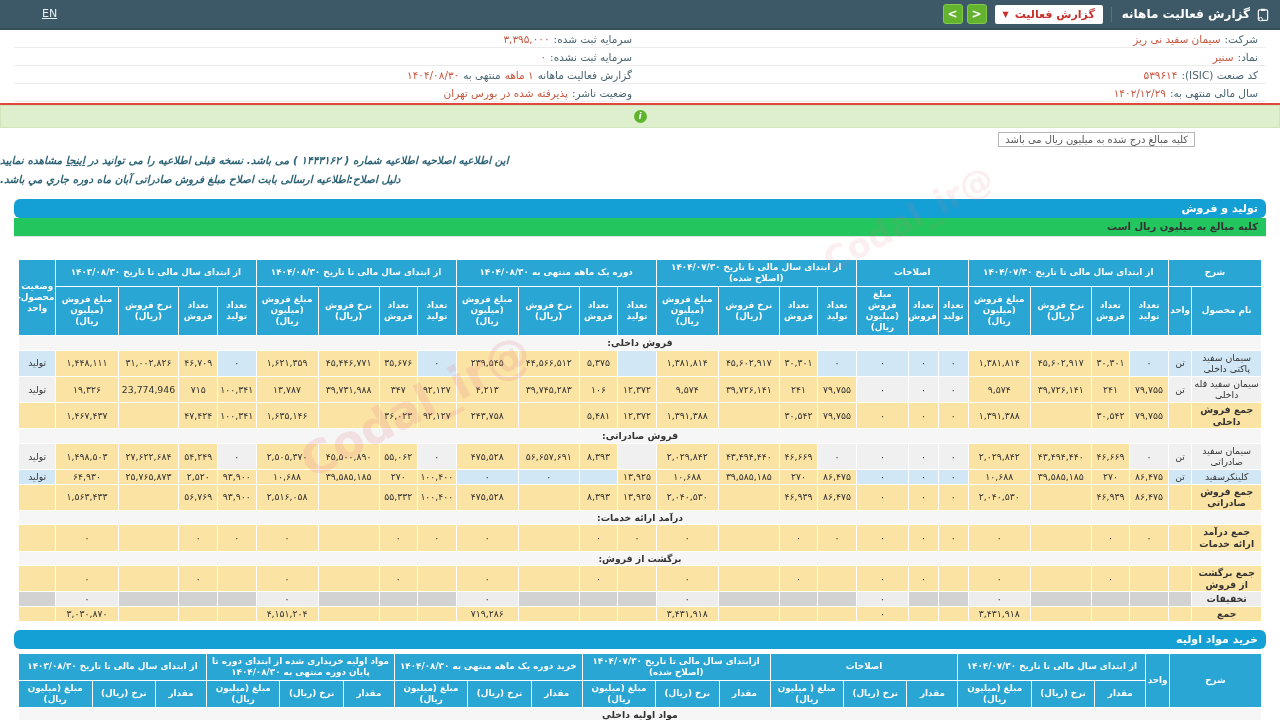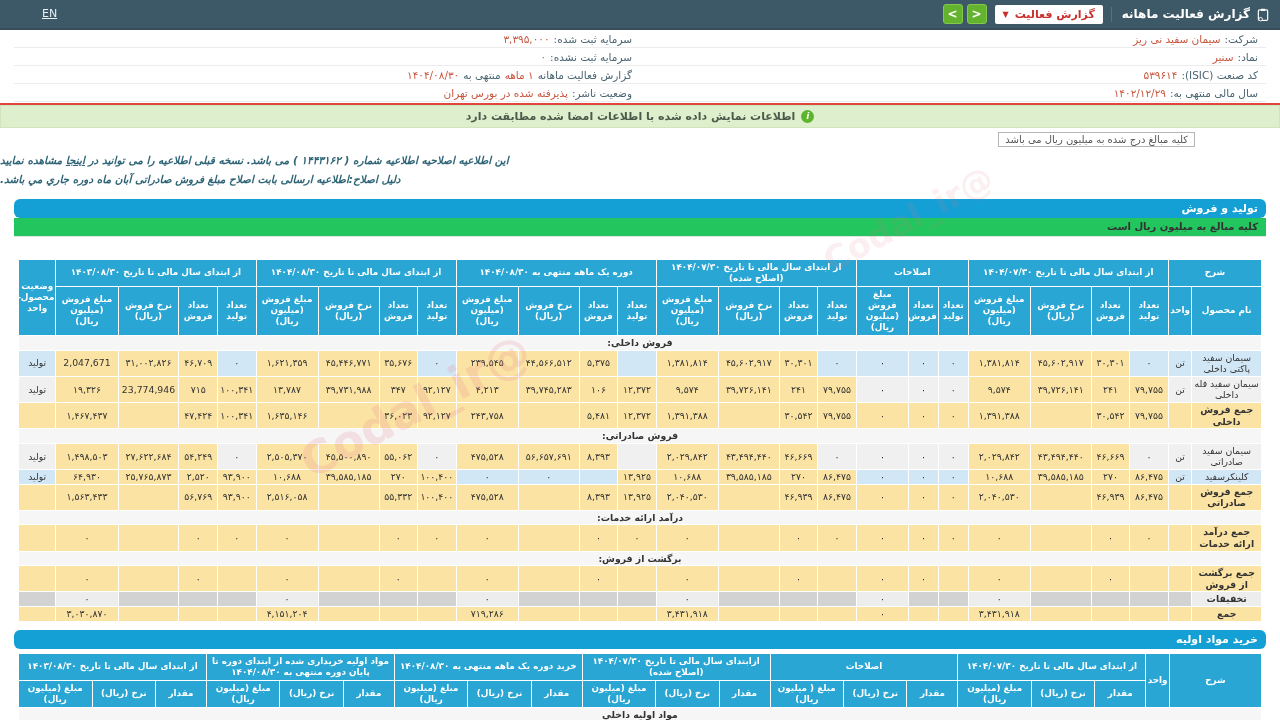--- a/index.html
+++ b/index.html
@@ -126,21 +126,20 @@
       <span class="lbl">وضعیت ناشر:</span>
       <span class="val">پذیرفته شده در بورس تهران</span>
     </div>
   </div>
 </div>
 <div class="redline"></div>
 
 
 <div class="greenbar">
   <span class="i-ico">i</span>
-  <span>اطلاعات نمایش داده شده با اطلاعات امضا شده مطابقت دارد</span>
 </div>
 
 <div class="tip">کلیه مبالغ درج شده به میلیون ریال می باشد</div>
 
 <div class="amend">
   <span>این اطلاعیه اصلاحیه اطلاعیه شماره ( ۱۴۴۳۱۶۲ ) می باشد. نسخه قبلی اطلاعیه را می توانید در</span>
   <a>اینجا</a>
   <span>مشاهده نمایید</span>
 </div>
 <div class="amend">دلیل اصلاح:اطلاعیه ارسالی بابت اصلاح مبلغ فروش صادراتی آبان ماه دوره جاري مي باشد.</div>
@@ -244,21 +243,21 @@
           <td class="num c-hl">۵,۳۷۵</td>
           <td class="num c-hl">۴۴,۵۶۶,۵۱۲</td>
           <td class="num c-hl">۲۳۹,۵۴۵</td>
           <td class="num c-b">۰</td>
           <td class="num c-hl">۳۵,۶۷۶</td>
           <td class="num c-hl">۴۵,۴۴۶,۷۷۱</td>
           <td class="num c-hl">۱,۶۲۱,۳۵۹</td>
           <td class="num c-b">۰</td>
           <td class="num c-hl">۴۶,۷۰۹</td>
           <td class="num c-hl">۳۱,۰۰۲,۸۲۶</td>
-          <td class="num c-hl">2,047,671</td>
+          <td class="num c-hl">۱,۴۴۸,۱۱۱</td>
           <td class="c-b">تولید</td>
         </tr>
         <tr>
           <td class="nm c-g">سیمان سفید فله داخلی</td>
           <td class="c-g">تن</td>
           <td class="num c-hl">۷۹,۷۵۵</td>
           <td class="num c-hl">۲۴۱</td>
           <td class="num c-hl">۳۹,۷۲۶,۱۴۱</td>
           <td class="num c-hl">۹,۵۷۴</td>
           <td class="num c-g">۰</td>

